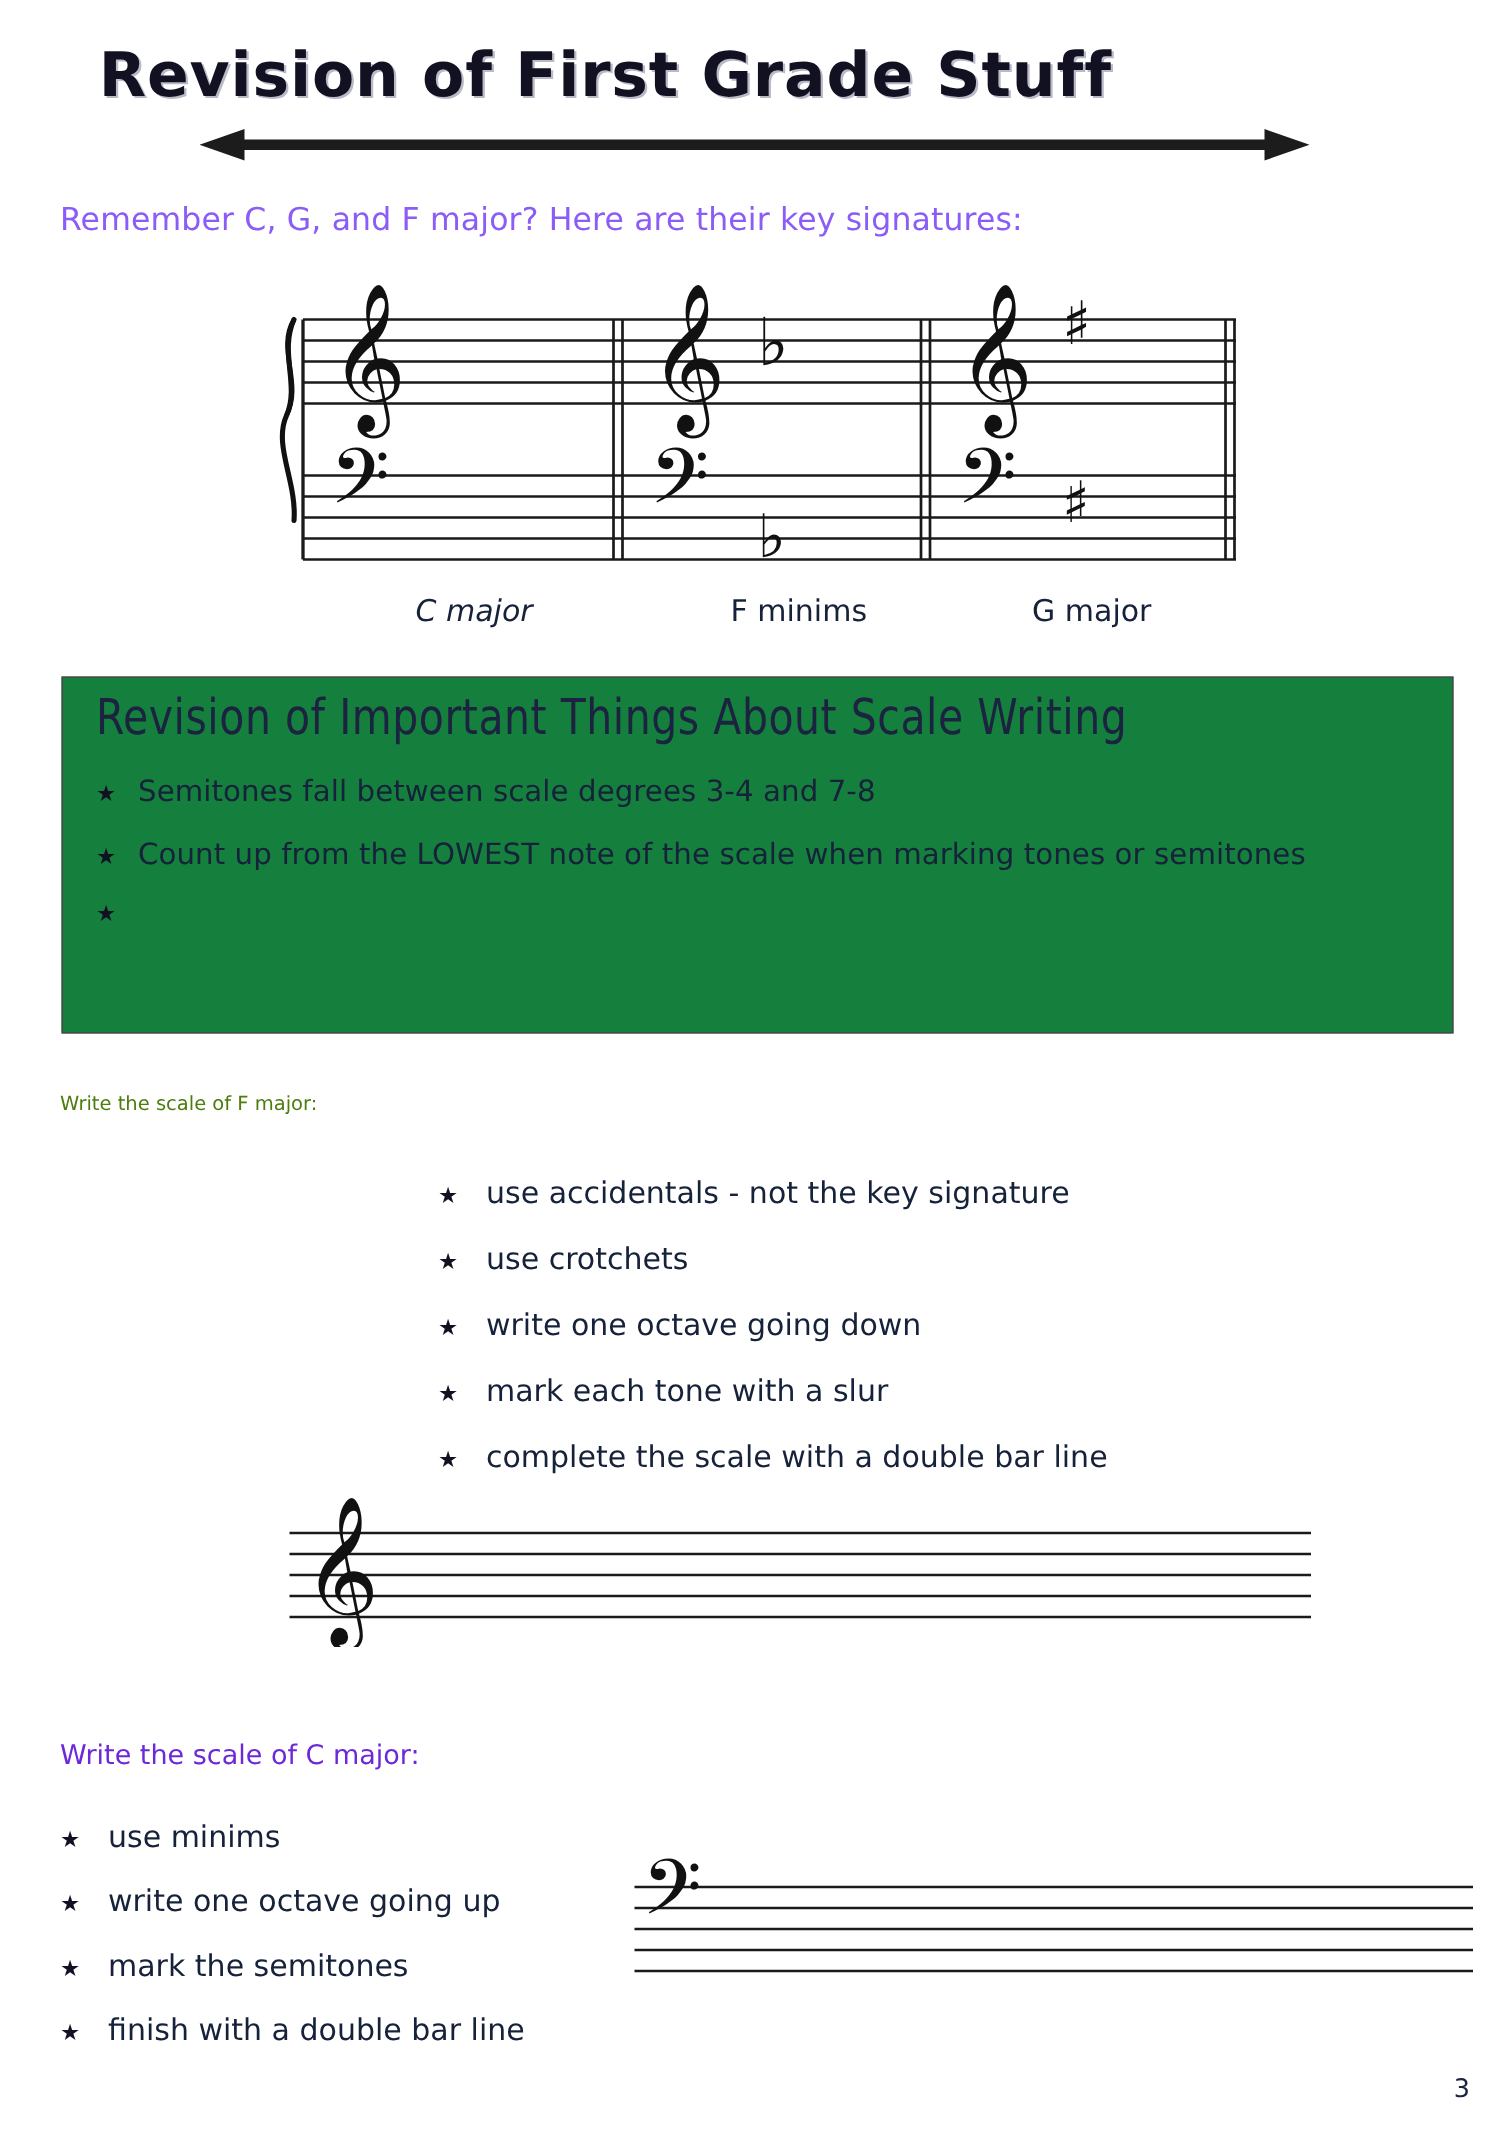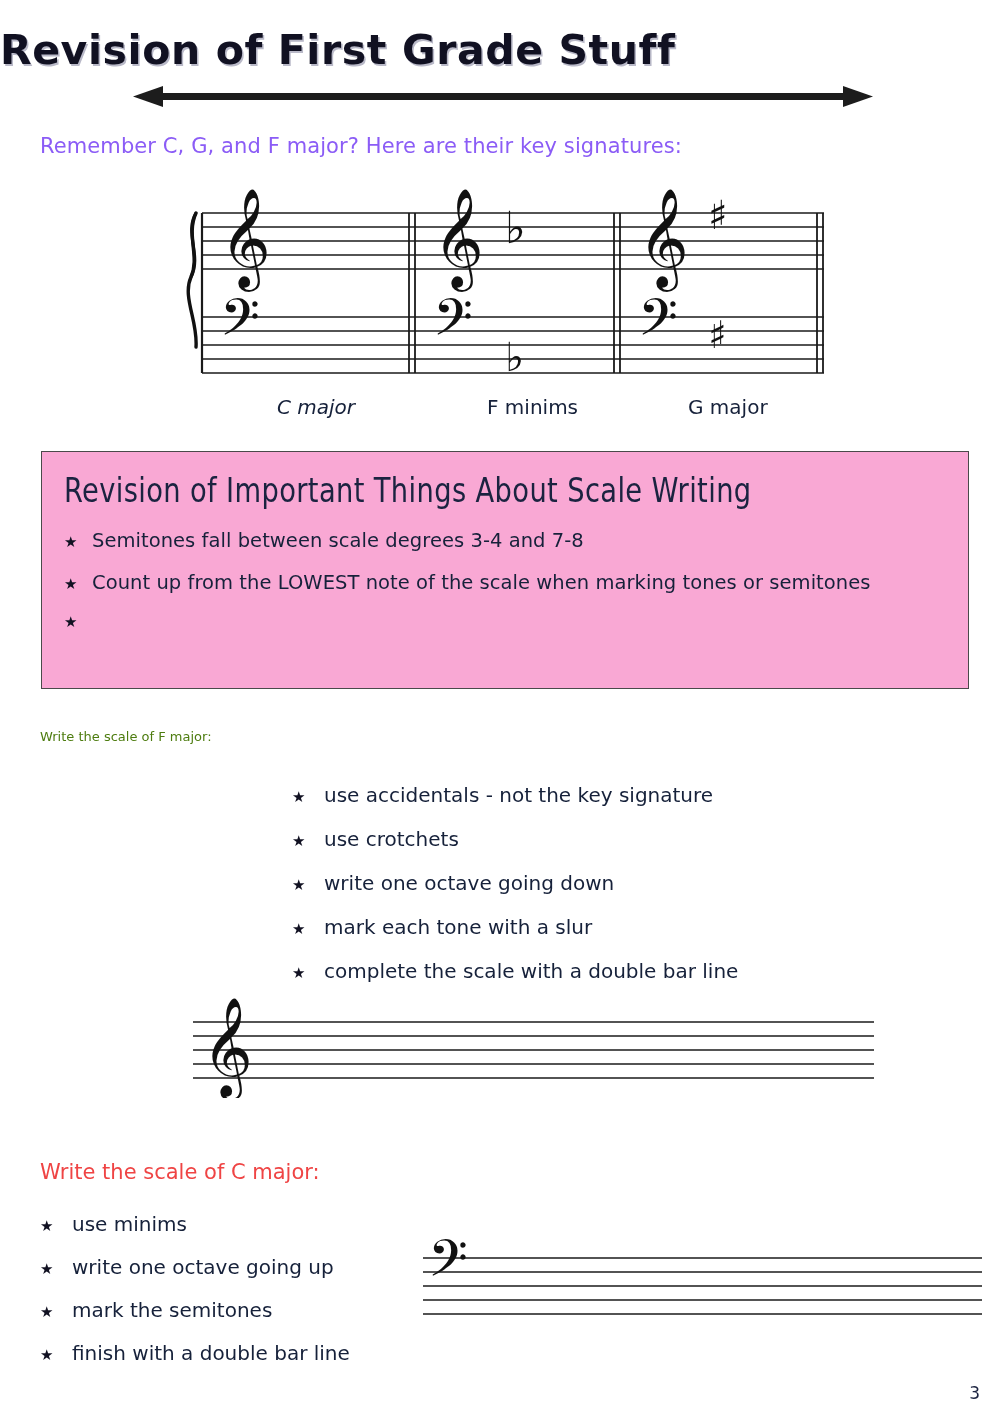--- a/index.html
+++ b/index.html
@@ -16,21 +16,21 @@
     color: #1a1a2e;
     overflow: hidden;
   }
 
   
   #page-title {
     position: absolute;
     top: 26px;
     left: 0;
     width: 807px;
-    text-align: left;
+    text-align: center;
     font-family: "DejaVu Sans", sans-serif;
     font-weight: bold;
     font-size: 41px;
     letter-spacing: 0.6px;
     color: #111122;
     text-shadow: 1.5px 1.5px 0 #b9b9c8;
   }
 
   #title-arrow {
     position: absolute;
@@ -69,23 +69,23 @@
   #label-f { left: 487px; top: 395px; }
   #label-g { left: 688px; top: 395px; text-align: center; }
 
   
   #info-box {
     position: absolute;
     left: 41px;
     top: 451px;
     width: 928px;
     height: 238px;
-    background: #f9a8d4;
+    background: #15803d;
     border: 1.5px solid #4a4a4a;
-    padding: 19px 22px 0 22px;
+    padding: 6px 22px 0 22px;
   }
   #info-box-heading {
     font-family: "DejaVu Sans Condensed", "DejaVu Sans", sans-serif;
     font-size: 33px;
     color: #1b2340;
     letter-spacing: 0.4px;
     transform: scaleX(0.92);
     transform-origin: left center;
     white-space: nowrap;
     margin-bottom: 6px;
@@ -147,22 +147,22 @@
     top: 998px;
     width: 690px;
     height: 100px;
   }
 
   
   #c-major-prompt {
     position: absolute;
     left: 40px;
     top: 1160px;
-    font-size: 21px;
-    color: #ef4444;
+    font-size: 18px;
+    color: #6d28d9;
   }
   #c-major-list {
     position: absolute;
     left: 40px;
     top: 1212px;
     width: 370px;
     list-style: none;
     margin: 0;
     padding: 0;
   }

